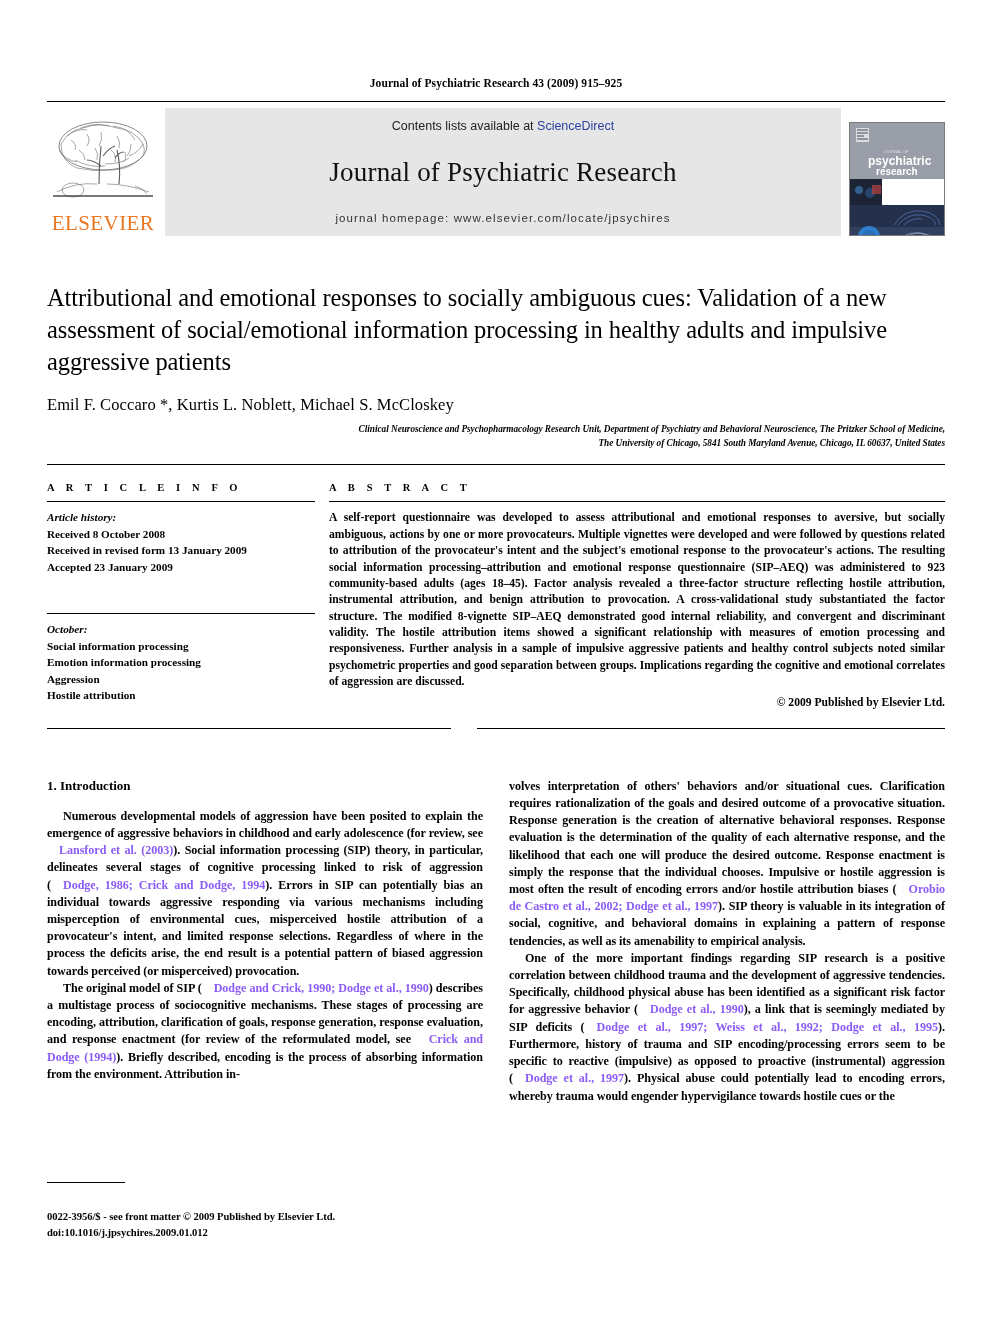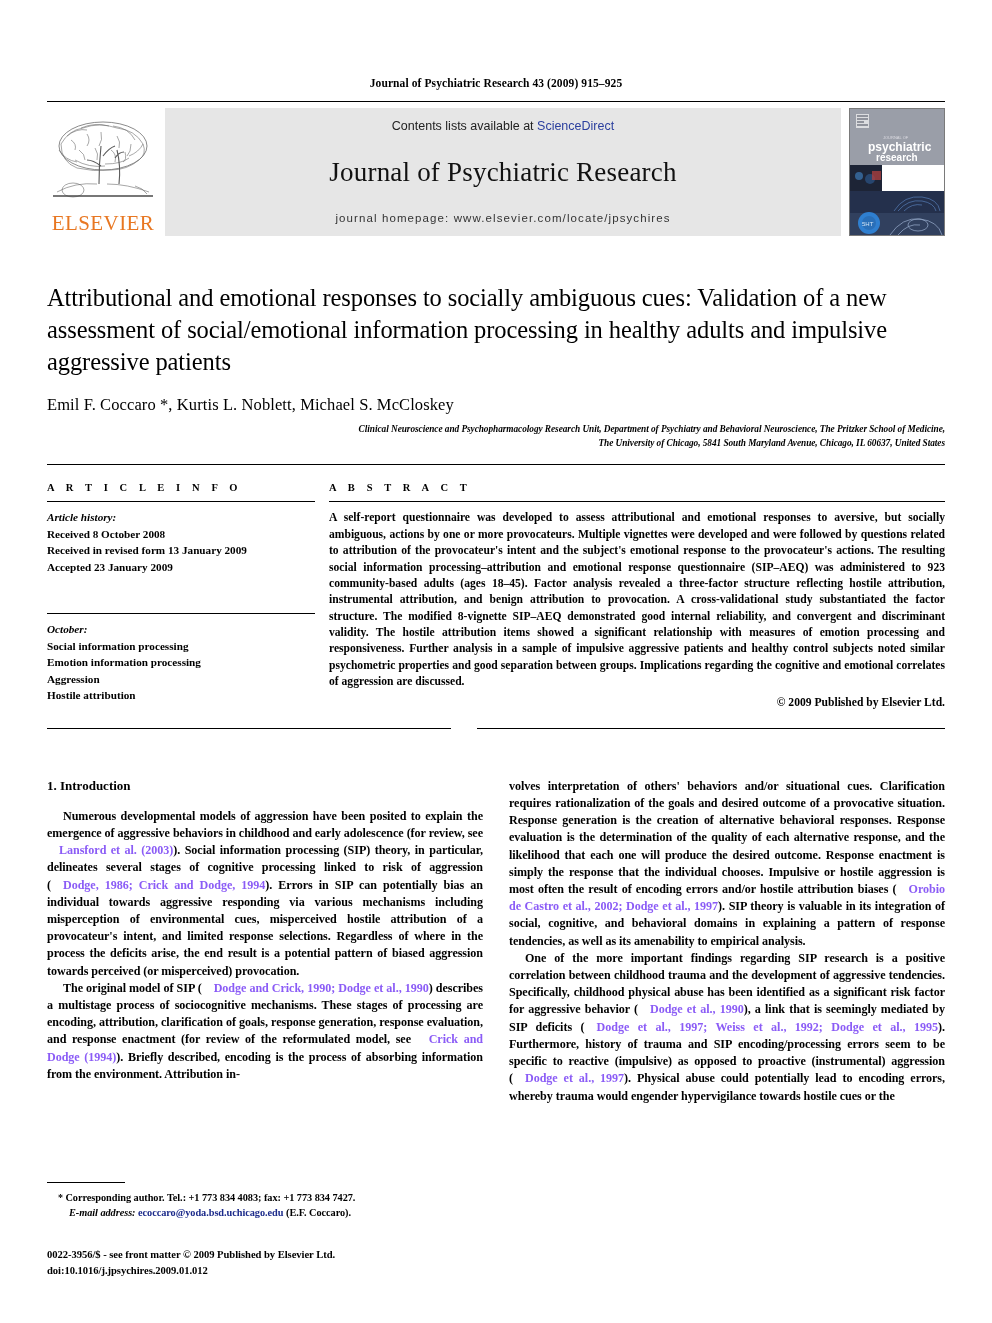--- a/index.html
+++ b/index.html
@@ -81,20 +81,21 @@
     letter-spacing: 1.1px;
     color: #333;
   }
   .cover-thumb {
     width: 96px;
     flex: 0 0 96px;
     border: 1px solid #7a7a7a;
     position: relative;
     overflow: hidden;
     background: #ef4444;
+    margin-top: 14px;
   }
 
   
   .title-wrap { margin: 46px 47px 0 47px; }
   .paper-title {
     font-family: "Liberation Serif", serif;
     font-size: 24.5px;
     line-height: 1.3;
     font-weight: normal;
     margin: 0;
@@ -361,26 +362,19 @@
     </div>
 
     <div class="col">
       <p class="body cont"><span>volves interpretation of others' behaviors and/or situational cues. Clarification requires rationalization of the goals and desired outcome of a provocative situation. Response generation is the creation of alternative behavioral responses. Response evaluation is the determination of the quality of each alternative response, and the likelihood that each one will produce the desired outcome. Response enactment is simply the response that the individual chooses. Impulsive or hostile aggression is most often the result of encoding errors and/or hostile attribution biases (</span><span class="ref">Orobio de Castro et al., 2002; Dodge et al., 1997</span><span>). SIP theory is valuable in its integration of social, cognitive, and behavioral domains in explaining a pattern of response tendencies, as well as its amenability to empirical analysis.</span></p>
       <p class="body"><span>One of the more important findings regarding SIP research is a positive correlation between childhood trauma and the development of aggressive tendencies. Specifically, childhood physical abuse has been identified as a significant risk factor for aggressive behavior (</span><span class="ref">Dodge et al., 1990</span><span>), a link that is seemingly mediated by SIP deficits (</span><span class="ref">Dodge et al., 1997; Weiss et al., 1992; Dodge et al., 1995</span><span>). Furthermore, history of trauma and SIP encoding/processing errors seem to be specific to reactive (impulsive) as opposed to proactive (instrumental) aggression (</span><span class="ref">Dodge et al., 1997</span><span>). Physical abuse could potentially lead to encoding errors, whereby trauma would engender hypervigilance towards hostile cues or the</span></p>
     </div>
   </div>
 
   <div class="footnote-block">
     <div class="fn-rule"></div>
-    <div class="fn">
-      <span class="star">*</span>
-      <span>Corresponding author. Tel.: +1 773 834 4083; fax: +1 773 834 7427.</span><br>
-      <span class="lbl">E-mail address:</span>
-      <span class="mail">ecoccaro@yoda.bsd.uchicago.edu</span>
-      <span>(E.F. Coccaro).</span>
-    </div>
     <div class="imprint">
       <div>0022-3956/$ - see front matter © 2009 Published by Elsevier Ltd.</div>
       <div>doi:10.1016/j.jpsychires.2009.01.012</div>
     </div>
   </div>
 
 </div>
 
 </body></html>

